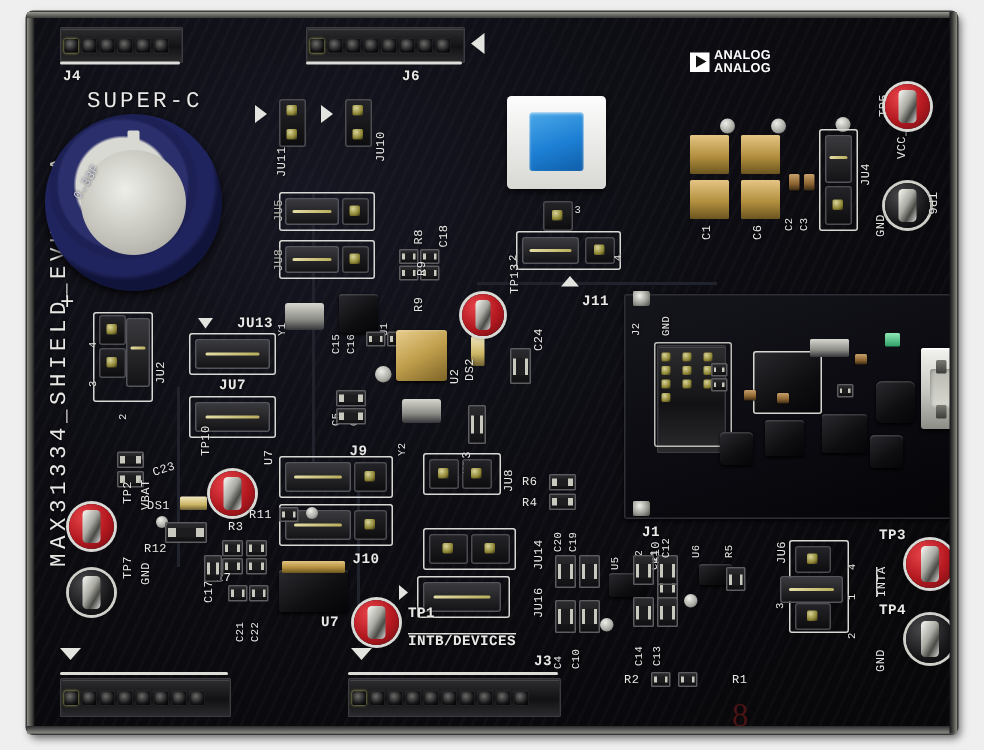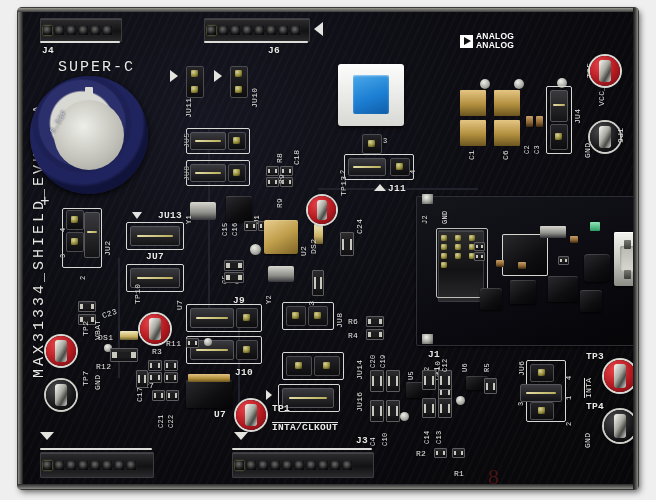--- a/index.html
+++ b/index.html
@@ -259,21 +259,21 @@
     </div>
     <div class="sk" style="left:365px;top:130px;font-size:7px;">3</div>
     <div class="silkbox" style="left:326px;top:146px;width:68px;height:24px;"></div>
     <div class="jushunt" style="left:330px;top:150px;width:36px;height:16px;"></div>
     <div class="ju" style="left:372px;top:150px;width:18px;height:16px;">
       <div class="post" style="left:5px;top:4px;"></div>
     </div>
     <div class="sk v" style="left:322px;top:166px;font-size:7px;">2</div>
     <div class="sk v" style="left:392px;top:166px;font-size:7px;">4</div>
     <div class="tri-u" style="left:356px;top:176px;"></div>
-    <div class="sk b" style="left:370px;top:176px;">J11</div>
+    <div class="sk b" style="left:370px;top:188px;">J11</div>
 
     <div class="gold" style="left:442px;top:82px;width:26px;height:26px;"></div>
     <div class="gold" style="left:442px;top:112px;width:26px;height:26px;"></div>
     <div class="gold" style="left:476px;top:82px;width:26px;height:26px;"></div>
     <div class="gold" style="left:476px;top:112px;width:26px;height:26px;"></div>
     <div class="bigdot" style="left:462px;top:71px;width:10px;height:10px;"></div>
     <div class="bigdot" style="left:496px;top:71px;width:10px;height:10px;"></div>
     <div class="sk v" style="left:450px;top:152px;">C1</div>
     <div class="sk v" style="left:484px;top:152px;">C6</div>
     <div class="cap" style="left:508px;top:108px;width:7px;height:11px;"></div>
@@ -425,21 +425,21 @@
 
     <div class="tp red" style="left:28px;top:328px;width:30px;height:30px;"></div>
     <div class="sk v" style="left:64px;top:328px;">TP2</div>
     <div class="sk v" style="left:76px;top:332px;">VBAT</div>
     <div class="tp blk" style="left:28px;top:372px;width:30px;height:30px;"></div>
     <div class="sk v" style="left:64px;top:378px;">TP7</div>
     <div class="sk v" style="left:76px;top:382px;">GND</div>
 
     <div class="tp red" style="left:218px;top:392px;width:30px;height:30px;"></div>
     <div class="sk b" style="left:254px;top:396px;">TP1</div>
-    <div class="sk b ovl" style="left:254px;top:414px;">INTA/CLKOUT</div>
+    <div class="sk b ovl" style="left:254px;top:414px;">INTB/DEVICES</div>
 
     <div class="sk v" style="left:352px;top:360px;font-size:7px;">C20</div>
     <div class="sk v" style="left:362px;top:360px;font-size:7px;">C19</div>
     <div class="res" style="left:352px;top:362px;width:12px;height:20px;"></div>
     <div class="res" style="left:368px;top:362px;width:12px;height:20px;"></div>
     <div class="res" style="left:352px;top:392px;width:12px;height:20px;"></div>
     <div class="res" style="left:368px;top:392px;width:12px;height:20px;"></div>
     <div class="sk v" style="left:352px;top:438px;font-size:7px;">C4</div>
     <div class="sk v" style="left:364px;top:438px;font-size:7px;">C10</div>
     <div class="ic" style="left:388px;top:374px;width:24px;height:16px;"></div>
@@ -519,21 +519,21 @@
     <div class="sk v" style="left:416px;top:372px;font-size:7px;">C11</div>
     <div class="res" style="left:404px;top:362px;width:12px;height:18px;"></div>
     <div class="res" style="left:420px;top:362px;width:12px;height:18px;"></div>
     <div class="res" style="left:404px;top:390px;width:12px;height:18px;"></div>
     <div class="res" style="left:420px;top:390px;width:12px;height:18px;"></div>
     <div class="sk v" style="left:406px;top:436px;font-size:7px;">C14</div>
     <div class="sk v" style="left:418px;top:436px;font-size:7px;">C13</div>
     <div class="sk" style="left:398px;top:442px;">R2</div>
     <div class="res" style="left:416px;top:440px;width:11px;height:8px;"></div>
     <div class="res" style="left:434px;top:440px;width:11px;height:8px;"></div>
-    <div class="sk" style="left:436px;top:442px;margin-top:20px;">R1</div>
+    <div class="sk" style="left:470px;top:442px;">R1</div>
 
     <div class="sk v" style="left:424px;top:364px;font-size:7px;">C12</div>
     <div class="sk v" style="left:444px;top:364px;font-size:7px;">U6</div>
     <div class="ic" style="left:448px;top:368px;width:22px;height:14px;"></div>
     <div class="sk v" style="left:466px;top:364px;font-size:7px;">R5</div>
     <div class="res" style="left:466px;top:370px;width:11px;height:14px;"></div>
     <div class="bigdot" style="left:438px;top:388px;width:9px;height:9px;"></div>
 
     <div class="sk v" style="left:500px;top:368px;">JU6</div>
     <div class="silkbox" style="left:508px;top:352px;width:38px;height:60px;"></div>

